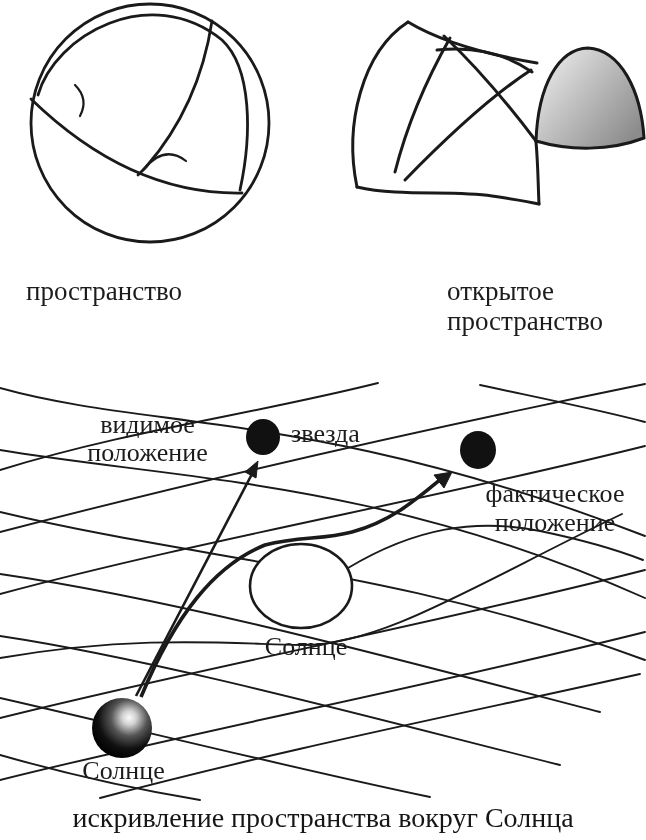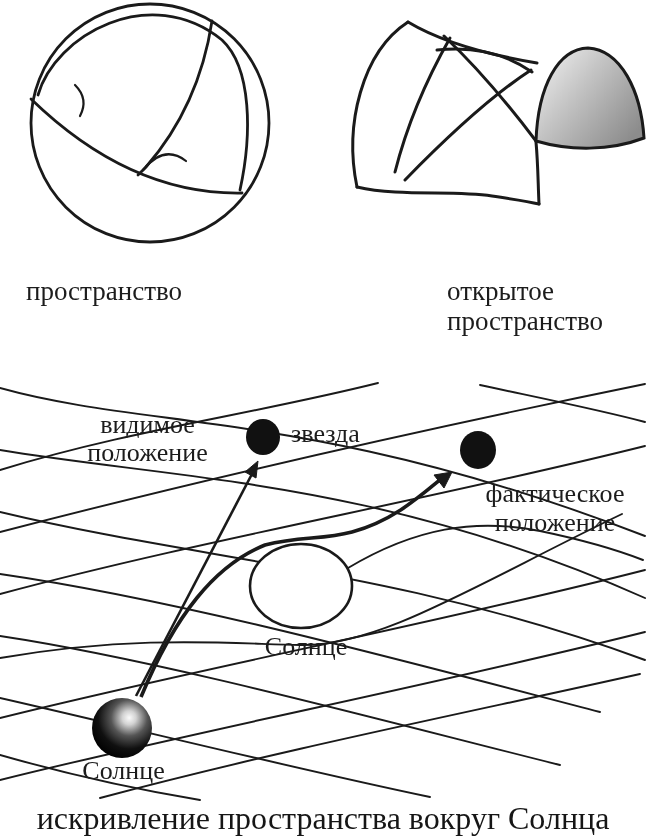--- a/index.html
+++ b/index.html
@@ -6,21 +6,21 @@
   body{
     width:646px;height:840px;position:relative;background:#ffffff;
     font-family:"Liberation Serif", serif;color:#1c1c1c;overflow:hidden;
   }
   #stage{position:absolute;left:0;top:0;width:646px;height:840px;}
   .lbl{position:absolute;white-space:nowrap;color:#1c1c1c;}
   .lbl-top{font-size:27px;line-height:30px;}
   .lbl-mesh{font-size:26px;line-height:28px;}
   .center{text-align:center;}
   #caption{position:absolute;left:0;top:798px;width:646px;text-align:center;
-    font-size:32px;line-height:40px;color:#161616;}
+    font-size:28px;line-height:40px;color:#161616;}
 </style>
 </head>
 <body>
 
 <svg id="stage" viewBox="0 0 646 840" xmlns="http://www.w3.org/2000/svg">
   <defs>
     <radialGradient id="earthGrad" cx="62%" cy="33%" r="72%">
       <stop offset="0%" stop-color="#fbfbfb"></stop>
       <stop offset="16%" stop-color="#d2d2d2"></stop>
       <stop offset="42%" stop-color="#555555"></stop>

